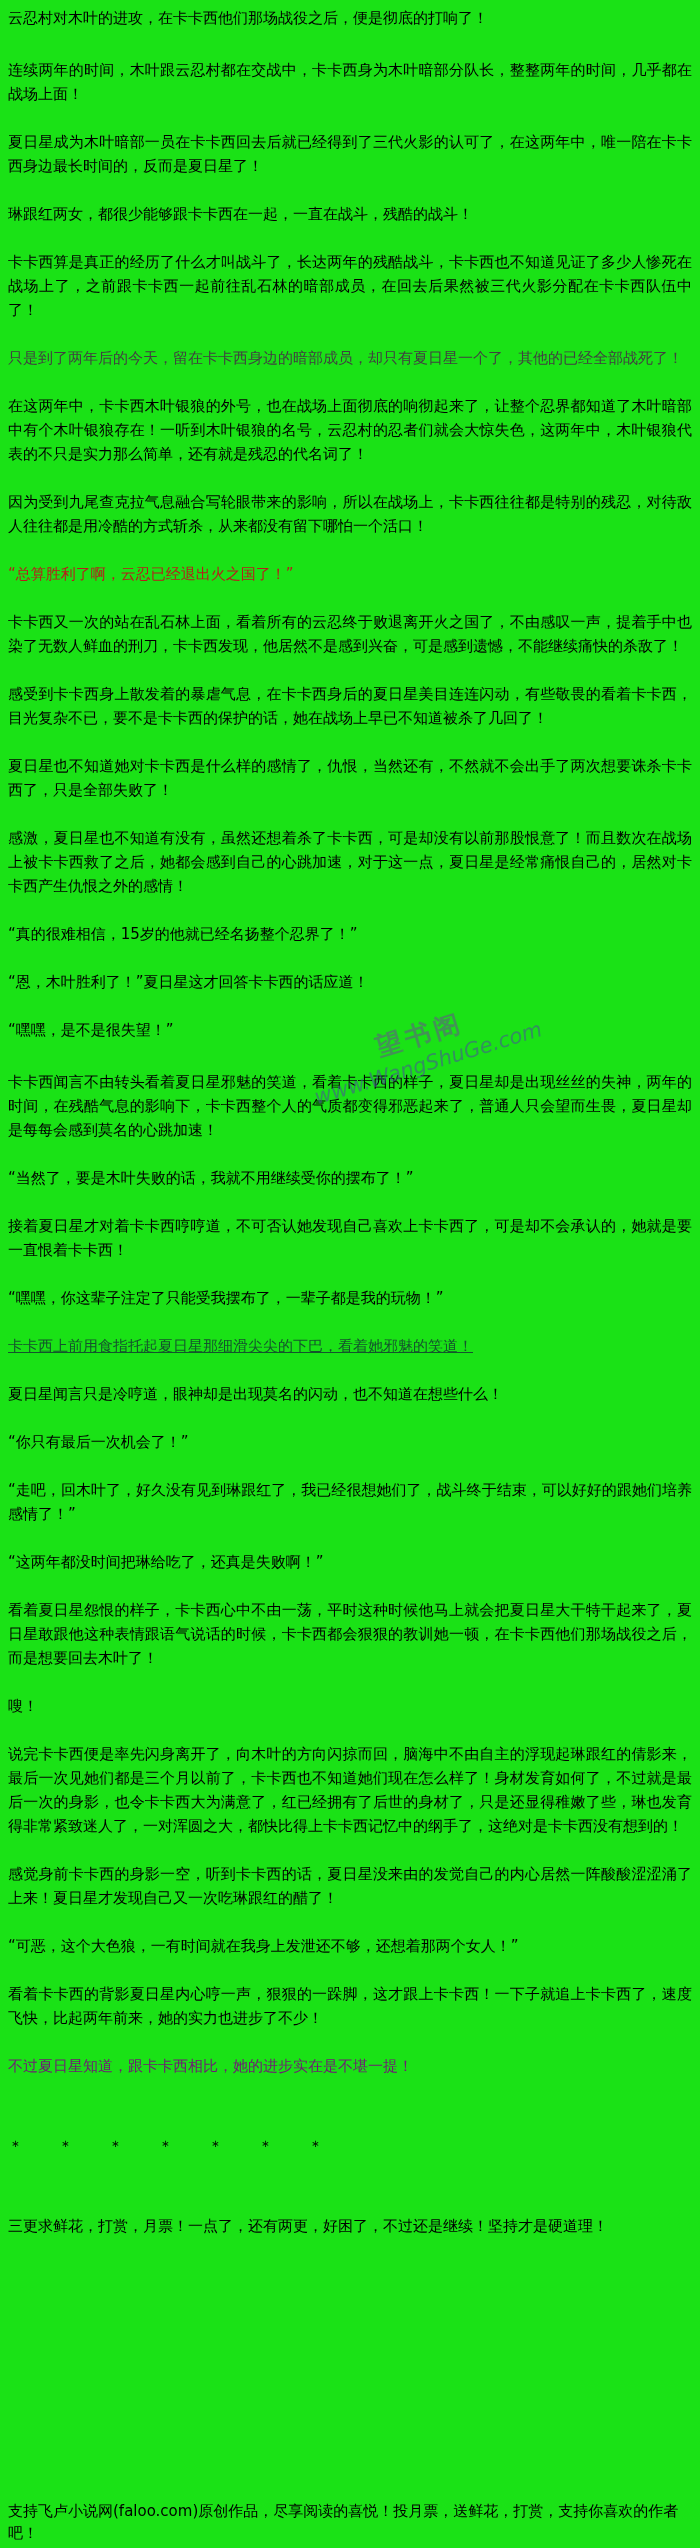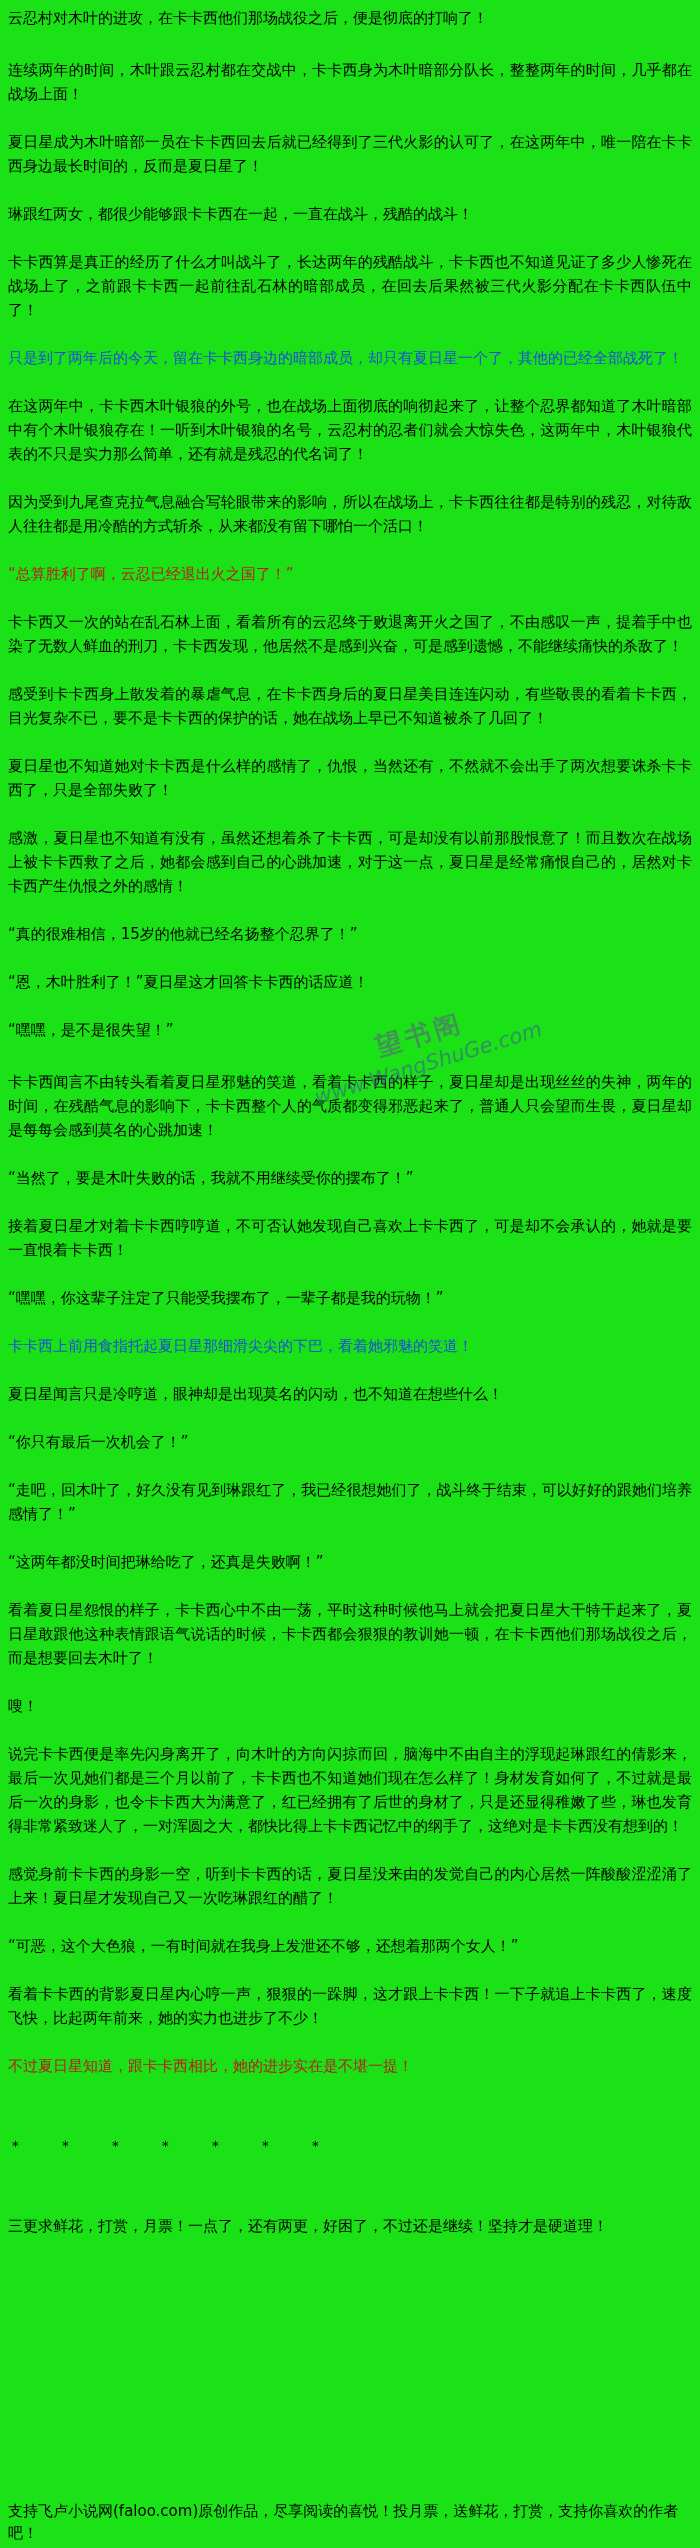--- a/index.html
+++ b/index.html
@@ -57,47 +57,47 @@
 <body style="background: rgb(26, 226, 22);">
 
 <div class="reader-page">
 
   <div class="content">
       <p style="color: rgb(0, 0, 0);">云忍村对木叶的进攻，在卡卡西他们那场战役之后，便是彻底的打响了！</p>
       <p style="color: rgb(0, 0, 0); margin-top: 28px;">连续两年的时间，木叶跟云忍村都在交战中，卡卡西身为木叶暗部分队长，整整两年的时间，几乎都在战场上面！</p>
       <p style="color: rgb(0, 0, 0);">夏日星成为木叶暗部一员在卡卡西回去后就已经得到了三代火影的认可了，在这两年中，唯一陪在卡卡西身边最长时间的，反而是夏日星了！</p>
       <p style="color: rgb(0, 0, 0);">琳跟红两女，都很少能够跟卡卡西在一起，一直在战斗，残酷的战斗！</p>
       <p style="color: rgb(0, 0, 0);">卡卡西算是真正的经历了什么才叫战斗了，长达两年的残酷战斗，卡卡西也不知道见证了多少人惨死在战场上了，之前跟卡卡西一起前往乱石林的暗部成员，在回去后果然被三代火影分配在卡卡西队伍中了！</p>
-      <p style="color: #1d4ed8;">只是到了两年后的今天，留在卡卡西身边的暗部成员，却只有夏日星一个了，其他的已经全部战死了！</p>
+      <p style="color: #404040;">只是到了两年后的今天，留在卡卡西身边的暗部成员，却只有夏日星一个了，其他的已经全部战死了！</p>
       <p style="color: rgb(0, 0, 0);">在这两年中，卡卡西木叶银狼的外号，也在战场上面彻底的响彻起来了，让整个忍界都知道了木叶暗部中有个木叶银狼存在！一听到木叶银狼的名号，云忍村的忍者们就会大惊失色，这两年中，木叶银狼代表的不只是实力那么简单，还有就是残忍的代名词了！</p>
       <p style="color: rgb(0, 0, 0);">因为受到九尾查克拉气息融合写轮眼带来的影响，所以在战场上，卡卡西往往都是特别的残忍，对待敌人往往都是用冷酷的方式斩杀，从来都没有留下哪怕一个活口！</p>
       <p style="color: #b91c1c;">“总算胜利了啊，云忍已经退出火之国了！”</p>
       <p style="color: rgb(0, 0, 0);">卡卡西又一次的站在乱石林上面，看着所有的云忍终于败退离开火之国了，不由感叹一声，提着手中也染了无数人鲜血的刑刀，卡卡西发现，他居然不是感到兴奋，可是感到遗憾，不能继续痛快的杀敌了！</p>
       <p style="color: rgb(0, 0, 0);">感受到卡卡西身上散发着的暴虐气息，在卡卡西身后的夏日星美目连连闪动，有些敬畏的看着卡卡西，目光复杂不已，要不是卡卡西的保护的话，她在战场上早已不知道被杀了几回了！</p>
       <p style="color: rgb(0, 0, 0);">夏日星也不知道她对卡卡西是什么样的感情了，仇恨，当然还有，不然就不会出手了两次想要诛杀卡卡西了，只是全部失败了！</p>
       <p style="color: rgb(0, 0, 0);">感激，夏日星也不知道有没有，虽然还想着杀了卡卡西，可是却没有以前那股恨意了！而且数次在战场上被卡卡西救了之后，她都会感到自己的心跳加速，对于这一点，夏日星是经常痛恨自己的，居然对卡卡西产生仇恨之外的感情！</p>
       <p style="color: rgb(0, 0, 0);">“真的很难相信，15岁的他就已经名扬整个忍界了！”</p>
       <p style="color: rgb(0, 0, 0);">“恩，木叶胜利了！”夏日星这才回答卡卡西的话应道！</p>
       <p style="color: rgb(0, 0, 0);">“嘿嘿，是不是很失望！”</p>
       <p style="color: rgb(0, 0, 0); margin-top: 28px;">卡卡西闻言不由转头看着夏日星邪魅的笑道，看着卡卡西的样子，夏日星却是出现丝丝的失神，两年的时间，在残酷气息的影响下，卡卡西整个人的气质都变得邪恶起来了，普通人只会望而生畏，夏日星却是每每会感到莫名的心跳加速！</p>
       <p style="color: rgb(0, 0, 0);">“当然了，要是木叶失败的话，我就不用继续受你的摆布了！”</p>
       <p style="color: rgb(0, 0, 0);">接着夏日星才对着卡卡西哼哼道，不可否认她发现自己喜欢上卡卡西了，可是却不会承认的，她就是要一直恨着卡卡西！</p>
       <p style="color: rgb(0, 0, 0);">“嘿嘿，你这辈子注定了只能受我摆布了，一辈子都是我的玩物！”</p>
-      <p style="color: #1d4ed8;">卡卡西上前用食指托起夏日星那细滑尖尖的下巴，看着她邪魅的笑道！</p>
+      <p style="color: #14532d; text-decoration: underline;">卡卡西上前用食指托起夏日星那细滑尖尖的下巴，看着她邪魅的笑道！</p>
       <p style="color: rgb(0, 0, 0);">夏日星闻言只是冷哼道，眼神却是出现莫名的闪动，也不知道在想些什么！</p>
       <p style="color: rgb(0, 0, 0);">“你只有最后一次机会了！”</p>
       <p style="color: rgb(0, 0, 0);">“走吧，回木叶了，好久没有见到琳跟红了，我已经很想她们了，战斗终于结束，可以好好的跟她们培养感情了！”</p>
       <p style="color: rgb(0, 0, 0);">“这两年都没时间把琳给吃了，还真是失败啊！”</p>
       <p style="color: rgb(0, 0, 0);">看着夏日星怨恨的样子，卡卡西心中不由一荡，平时这种时候他马上就会把夏日星大干特干起来了，夏日星敢跟他这种表情跟语气说话的时候，卡卡西都会狠狠的教训她一顿，在卡卡西他们那场战役之后，而是想要回去木叶了！</p>
       <p style="color: rgb(0, 0, 0);">嗖！</p>
       <p style="color: rgb(0, 0, 0);">说完卡卡西便是率先闪身离开了，向木叶的方向闪掠而回，脑海中不由自主的浮现起琳跟红的倩影来，最后一次见她们都是三个月以前了，卡卡西也不知道她们现在怎么样了！身材发育如何了，不过就是最后一次的身影，也令卡卡西大为满意了，红已经拥有了后世的身材了，只是还显得稚嫩了些，琳也发育得非常紧致迷人了，一对浑圆之大，都快比得上卡卡西记忆中的纲手了，这绝对是卡卡西没有想到的！</p>
       <p style="color: rgb(0, 0, 0);">感觉身前卡卡西的身影一空，听到卡卡西的话，夏日星没来由的发觉自己的内心居然一阵酸酸涩涩涌了上来！夏日星才发现自己又一次吃琳跟红的醋了！</p>
       <p style="color: rgb(0, 0, 0);">“可恶，这个大色狼，一有时间就在我身上发泄还不够，还想着那两个女人！”</p>
       <p style="color: rgb(0, 0, 0);">看着卡卡西的背影夏日星内心哼一声，狠狠的一跺脚，这才跟上卡卡西！一下子就追上卡卡西了，速度飞快，比起两年前来，她的实力也进步了不少！</p>
-      <p style="color: #b91c1c;">不过夏日星知道，跟卡卡西相比，她的进步实在是不堪一提！</p>
+      <p style="color: #701a75;">不过夏日星知道，跟卡卡西相比，她的进步实在是不堪一提！</p>
       <p class="sep" style="color: rgb(0, 0, 0);">＊　＊　＊　＊　＊　＊　＊</p>
       <p style="color: rgb(0, 0, 0);">三更求鲜花，打赏，月票！一点了，还有两更，好困了，不过还是继续！坚持才是硬道理！</p>
     </div>
 
   <div class="watermark">
     <span class="wm-cn">望书阁</span>
     <span class="wm-url">www.WangShuGe.com</span>
   </div>
 
   <div class="page-footer">支持飞卢小说网(faloo.com)原创作品，尽享阅读的喜悦！投月票，送鲜花，打赏，支持你喜欢的作者吧！</div>

